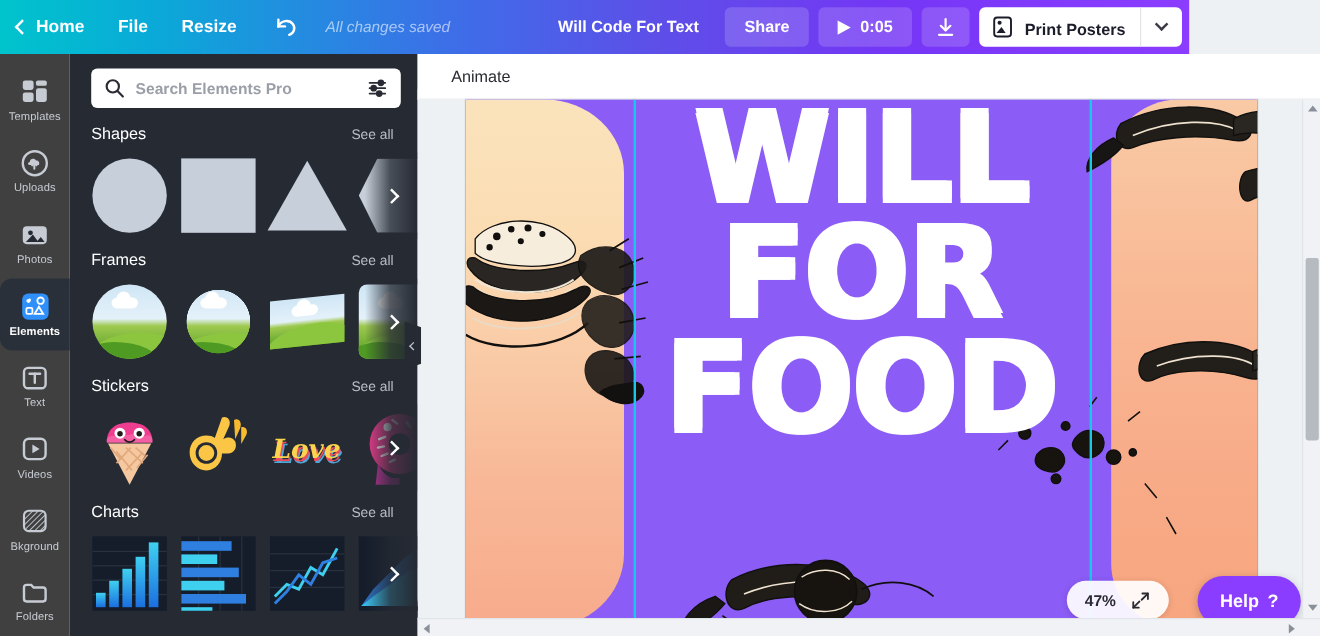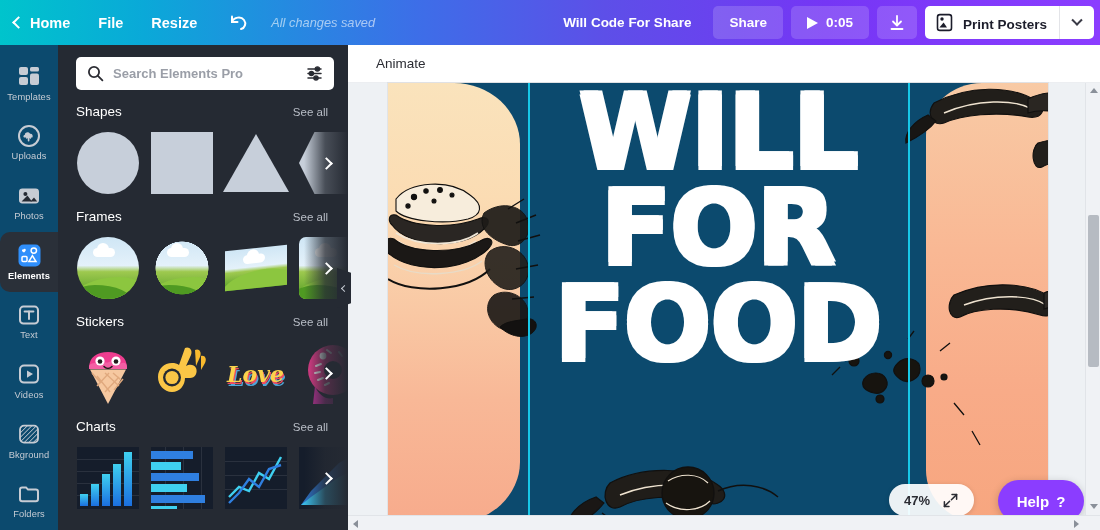--- a/index.html
+++ b/index.html
@@ -5,21 +5,21 @@
   * { margin:0; padding:0; box-sizing:border-box; }
   html, body {
     width:1100px; height:530px; overflow:hidden;
     font-family:"Liberation Sans", sans-serif;
     background:#eef1f4;
   }
   #app { position:relative; width:1100px; height:530px; }
 
   
   .topbar {
-    position:absolute; left:0; top:0; width:1100px; height:45px;
+    position:absolute; left:0; top:0; width:991px; height:45px;
     background:linear-gradient(90deg,#00c4cc 0%,#0aa9d8 13%,#3d6ee8 38%,#5d4fe8 55%,#7536f5 75%,#8b3dff 100%);
     display:flex; align-items:center; color:#fff;
   }
   .tb-left { display:flex; align-items:center; height:100%; }
   .tb-item {
     display:flex; align-items:center; gap:7px; height:100%;
     padding:0 14px; font-size:14.5px; font-weight:bold;
     color:#fff; cursor:pointer; white-space:nowrap;
   }
   .tb-home { padding-left:14px; }
@@ -44,21 +44,21 @@
   }
   .tb-print .lbl { padding:0 12px 0 10px; display:flex; align-items:flex-end; gap:9px; }
   .tb-print .divider { width:1px; height:33px; background:#e3e4e8; }
   .tb-print .caret { width:34px; display:flex; align-items:center; justify-content:center; }
   .chev-dn { width:8px; height:8px; border-right:2px solid #3a3b47; border-bottom:2px solid #3a3b47;
              transform:rotate(45deg) translate(-2px,-2px); }
 
   
   .rail {
     position:absolute; left:0; top:45px; width:58px; height:485px;
-    background:#0c4a6e; display:flex; flex-direction:column; align-items:center;
+    background:#404040; display:flex; flex-direction:column; align-items:center;
     padding-top:8px;
   }
   .rail-item {
     width:58px; height:60px; display:flex; flex-direction:column;
     align-items:center; justify-content:center; gap:3px; cursor:pointer; position:relative;
   }
   .rail-item.active { background:#2a3039; border-radius:10px 0 0 10px; }
   .rail-ico { width:25px; height:25px; display:flex; align-items:center; justify-content:center; }
   .rail-lbl { font-size:9.3px; color:#c7ccd4; letter-spacing:.1px; }
   .rail-item.active .rail-lbl { color:#fff; font-weight:bold; }
@@ -136,21 +136,21 @@
   .toolbar {
     position:absolute; left:0; top:0; width:752px; height:38px; background:#fff;
     display:flex; align-items:center; padding-left:28px;
     border-bottom:1px solid #eceef1;
   }
   .toolbar-btn { font-size:13.5px; color:#2b2c33; cursor:pointer; }
 
   .canvas-scroll { position:absolute; left:0; top:38px; width:752px; height:447px; }
   .page {
     position:absolute; left:40px; top:0; width:660px; height:440px;
-    overflow:hidden; background:#0c4a6e;
+    overflow:hidden; background:#8b5cf6;
     box-shadow:0 0 0 1px rgba(0,0,0,.05);
   }
   .page .band-left {
     position:absolute; left:0; top:0; width:132px; height:100%;
     background:linear-gradient(180deg,#fae3bc 0%,#fbdcb3 26%,#f9c8a4 52%,#f8b897 72%,#f7ab8c 100%);
     border-radius:0 50% 50% 0 / 0 14% 14% 0;
   }
   .page .band-right {
     position:absolute; right:0; top:0; width:122px; height:100%;
     background:linear-gradient(180deg,#f8caa5 0%,#f9b894 38%,#f8ab88 70%,#f7a67f 100%);
@@ -233,21 +233,21 @@
         <svg width="22" height="20" viewBox="0 0 22 20">
           <path d="M5 9 C7 4 14 3 17 7 C19.5 10.3 18 15 14 16" fill="none" stroke="#fff" stroke-width="2" stroke-linecap="round"></path>
           <path d="M5 9 L5 3.5" fill="none" stroke="#fff" stroke-width="2" stroke-linecap="round"></path>
           <path d="M5 9 L10.5 9" fill="none" stroke="#fff" stroke-width="2" stroke-linecap="round"></path>
         </svg>
       </div>
       <div class="tb-saved">All changes saved</div>
     </div>
 
     <div class="tb-right">
-      <div class="tb-title">Will Code For Share</div>
+      <div class="tb-title">Will Code For Text</div>
       <div class="tb-btn">
         <span>Share</span>
       </div>
       <div class="tb-btn">
         <span class="play-tri"></span>
         <span>0:05</span>
       </div>
       <div class="tb-btn icon-only">
         <svg width="18" height="18" viewBox="0 0 18 18">
           <path d="M9 2 L9 11" stroke="#fff" stroke-width="1.8" stroke-linecap="round" fill="none"></path>

